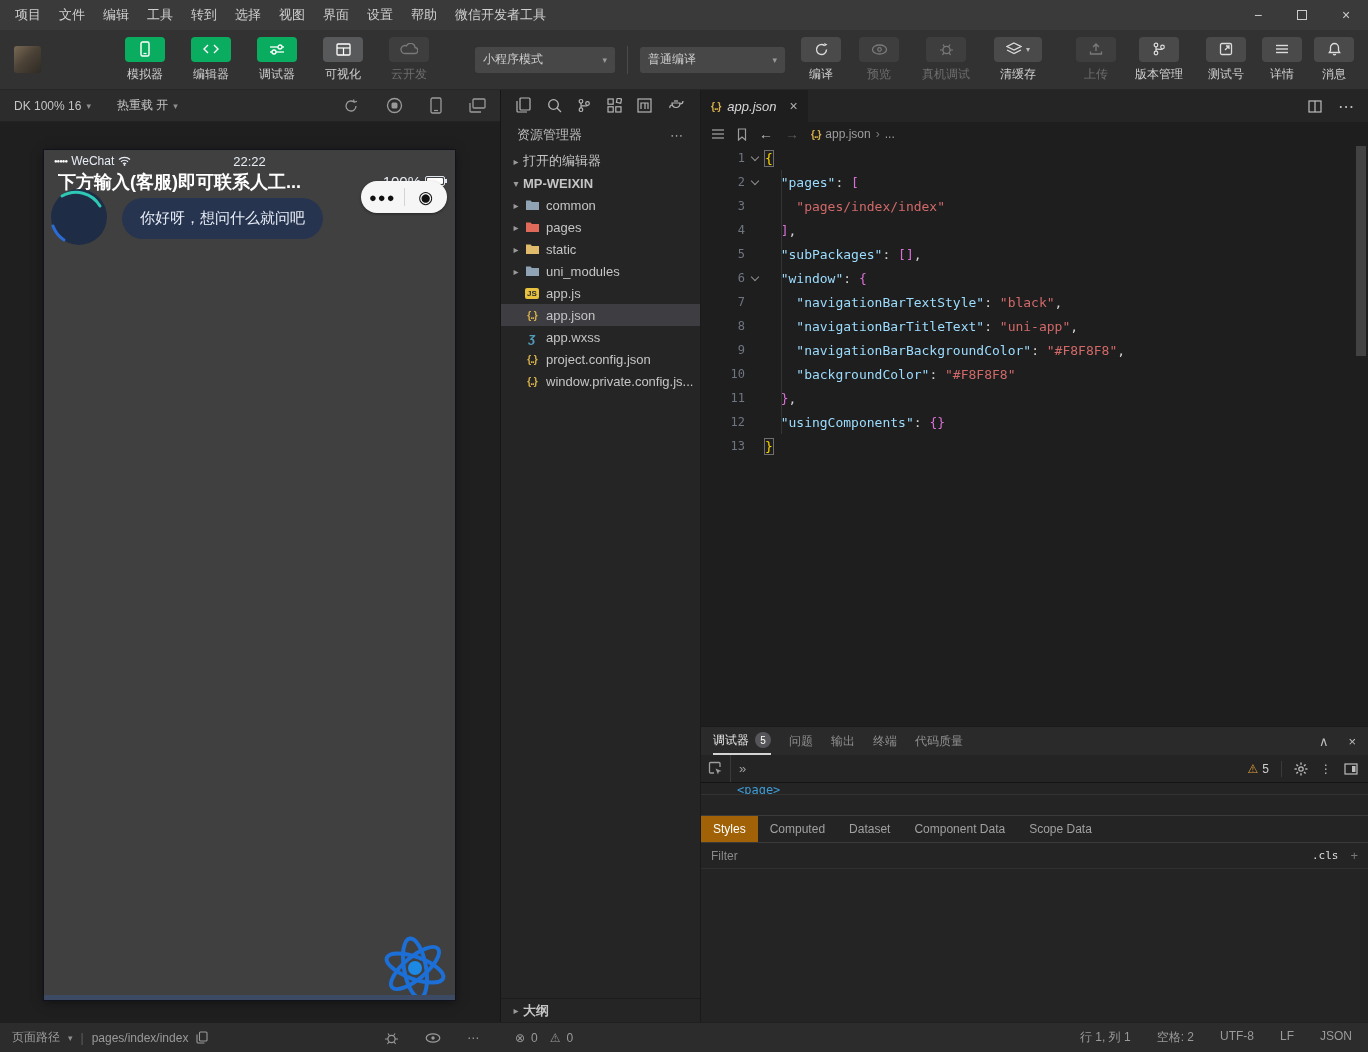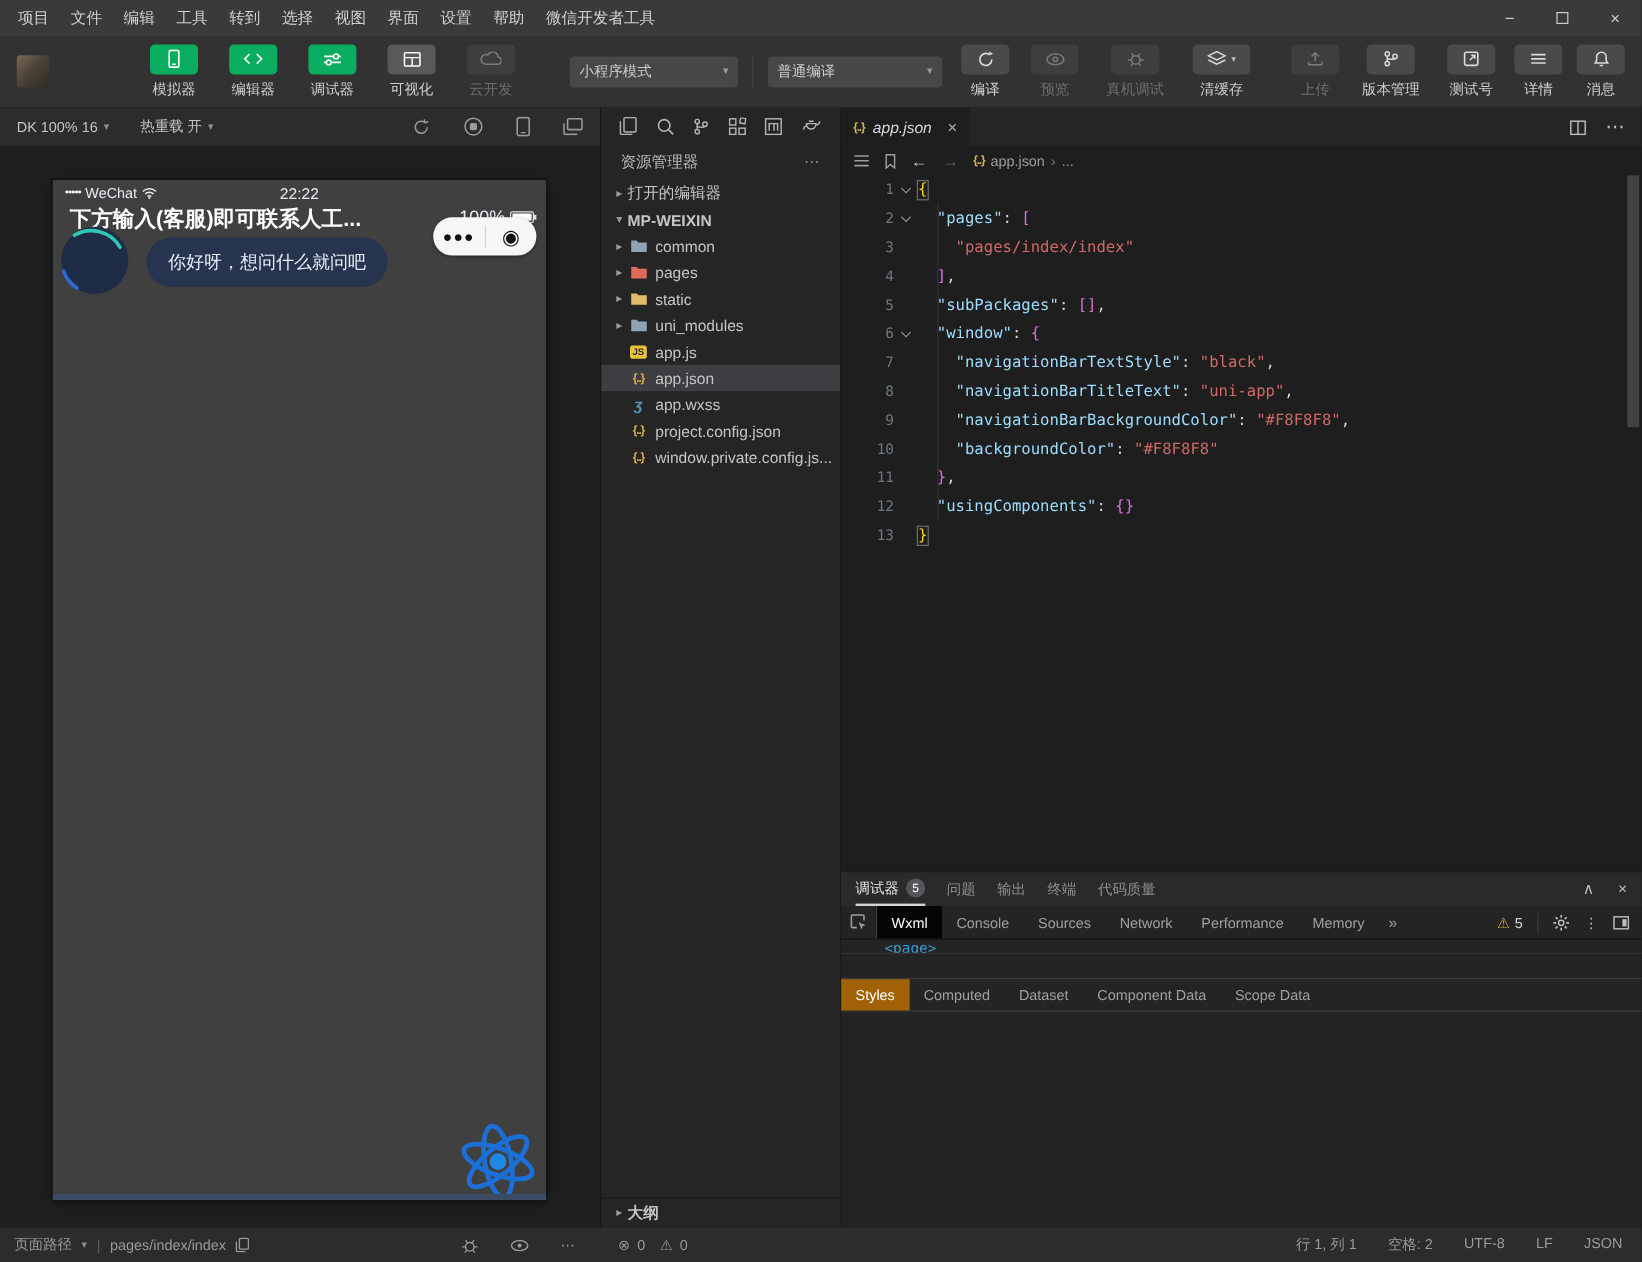--- a/index.html
+++ b/index.html
@@ -725,28 +725,20 @@
             <span>×</span>
           </div>
         </div>
         <div class="devtools-bar">
           <div class="inspect-box">
             <svg width="15" height="15" viewBox="0 0 15 15">
                 <path d="M12 6 V2.5 a1 1 0 0 0-1-1 H2.5 a1 1 0 0 0-1 1 V11 a1 1 0 0 0 1 1 H6" fill="none" stroke="#9e9e9e" stroke-width="1.3"></path>
                 <path d="M7.5 7.5 L13.5 10 L10.8 10.8 L10 13.5 z" fill="#9e9e9e"></path>
               </svg>
           </div>
-          <div id="devtools-tabs" style="display:flex;height:100%;align-items:center">
-              <div class="dt-tab active">Wxml</div>
-              <div class="dt-tab">Console</div>
-              <div class="dt-tab">Sources</div>
-              <div class="dt-tab">Network</div>
-              <div class="dt-tab">Performance</div>
-              <div class="dt-tab">Memory</div>
-            </div>
           <span class="dt-more">»</span>
           <div class="dt-right">
             <span class="warn-badge">
               <span>⚠</span>
               <span class="cnt">5</span>
             </span>
             <span class="dt-sep"></span>
             <span>
                 <svg width="14" height="14" viewBox="0 0 14 14">
                   <circle cx="7" cy="7" r="2.2" fill="none" stroke="#bdbdbd" stroke-width="1.2"></circle>
@@ -775,20 +767,25 @@
           <span class="etag">&lt;page&gt;</span>
         </div>
         <div class="elements-gap"></div>
         <div class="styles-bar" id="styles-tabs">
             <div class="st-tab active">Styles</div>
             <div class="st-tab">Computed</div>
             <div class="st-tab">Dataset</div>
             <div class="st-tab">Component Data</div>
             <div class="st-tab">Scope Data</div>
           </div>
+        <div class="filter-row">
+          <span>Filter</span>
+          <span class="cls">.cls</span>
+          <span class="plus">+</span>
+        </div>
         <div class="dbg-empty"></div>
       </div>
     </div>
   </div>
 
   <div class="statusbar">
     <div class="sb-zone1">
       <span>页面路径</span>
       <span class="caret-sm">▾</span>
       <span class="sb-sep">|</span>

